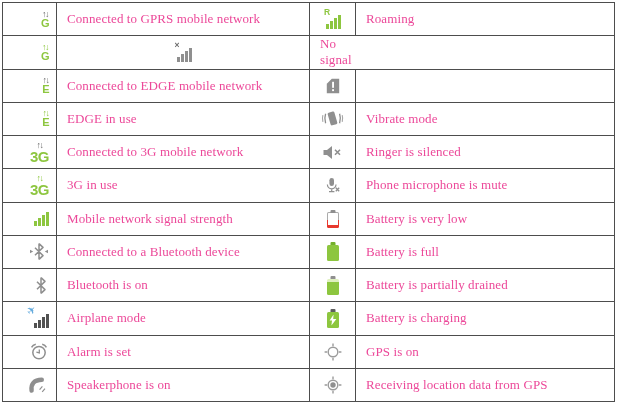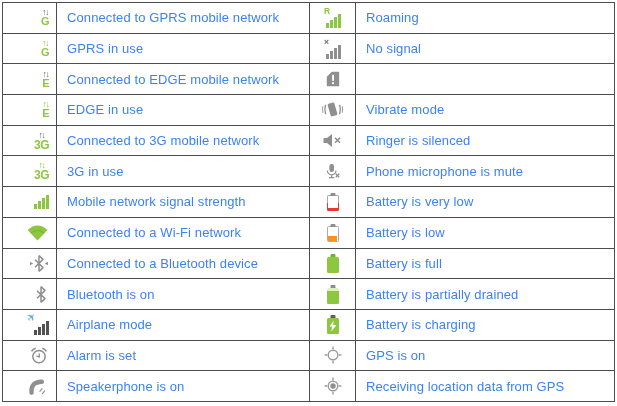--- a/index.html
+++ b/index.html
@@ -10,28 +10,28 @@
     position: absolute; left: 2px; top: 2px; width: 613px; height: 400px;
     border: 1.5px solid #4d4d4d; background: #fff;
     display: flex; flex-direction: column;
   }
   .row { display: grid; grid-template-columns: 54px 253px 46px 1fr; flex: 1; border-bottom: 1.5px solid #4d4d4d; }
   .row:last-child { border-bottom: none; text-align: right; }
   .cell { display: flex; align-items: center; border-right: 1.5px solid #4d4d4d; min-width: 0; overflow: hidden; }
   .cell.last { border-right: none; }
   .icell { justify-content: flex-end; padding-right: 7px; }
   .icell.r { justify-content: center; padding-right: 0; }
-  .tcell { padding-left: 10px; font-size: 13px; color: #3b82f6; letter-spacing: 0.1px; }
+  .tcell { padding-left: 10px; font-size: 13px; color: #ec4899; letter-spacing: 0.1px; font-family: Liberation Serif, serif; }
 
   
   .di { display: flex; flex-direction: column; align-items: center; line-height: 1; }
   .di-a { font-size: 9px; font-weight: 700; letter-spacing: -1.5px; color: #6b6b6b; line-height: 0.9; }
   .di-a.green { color: #8dc63f; }
   .di-l { font-size: 11px; font-weight: 700; color: #8dc63f; letter-spacing: -0.5px; line-height: 1; }
-  .di-l.small { font-size: 12px; text-align: center; }
+  .di-l.small { font-size: 15px; text-align: center; }
 
   
   .bars { display: flex; align-items: flex-end; gap: 1px; }
   .bars i { display: block; width: 3px; background: #8f8f8f; }
   .bars .h1 { height: 5px; } .bars .h2 { height: 8px; } .bars .h3 { height: 11px; } .bars .h4 { height: 14px; }
   .bars.green i { background: #8dc63f; }
   .bars.dark i { background: #515151; }
   .bwrap { position: relative; padding-top: 6px; padding-left: 2px; }
   .mark { position: absolute; top: -1px; left: 0; font-size: 8.5px; font-weight: 700; line-height: 1; }
   .mark.green { color: #8dc63f; } .mark.gray { color: #6b6b6b; }
@@ -83,21 +83,20 @@
     <div class="cell tcell last">Roaming</div>
   </div>
 
   <div class="row">
     <div class="cell icell">
       <span class="di">
         <span class="di-a green">↑↓</span>
         <span class="di-l">G</span>
       </span>
     </div>
-    <div class="cell tcell">GPRS in use</div>
     <div class="cell icell r">
       <span class="bwrap">
         <span class="mark gray">×</span>
         <span class="bars">
             <i class="h1"></i>
             <i class="h2"></i>
             <i class="h3"></i>
             <i class="h4"></i>
           </span>
       </span>
@@ -189,33 +188,20 @@
           <i class="h4"></i>
         </span>
     </div>
     <div class="cell tcell">Mobile network signal strength</div>
     <div class="cell icell r">
       <span class="batt b-verylow"></span>
     </div>
     <div class="cell tcell last">Battery is very low</div>
   </div>
 
-  <div class="row">
-    <div class="cell icell">
-      <svg class="ic" width="23" height="17" viewBox="0 0 23 17">
-        <path d="M11.5 16.4 L1.6 5.9 Q11.5 -2.8 21.4 5.9 Z" fill="#8dc63f"></path>
-        <path d="M4.8 9.2 Q11.5 3.4 18.2 9.2" fill="none" stroke="#7ab232" stroke-width="1"></path>
-      </svg>
-    </div>
-    <div class="cell tcell">Connected to a Wi-Fi network</div>
-    <div class="cell icell r">
-      <span class="batt b-low"></span>
-    </div>
-    <div class="cell tcell last">Battery is low</div>
-  </div>
 
   <div class="row">
     <div class="cell icell">
       <svg class="ic" width="20" height="19" viewBox="0 0 20 19">
         <path d="M10 1.6 V17.4 M10 1.6 L14 5.4 L6 13.2 M10 17.4 L14 13.6 L6 5.8" fill="none" stroke="#8f8f8f" stroke-width="1.5" stroke-linejoin="round"></path>
         <path d="M1 7.7 L4.2 9.5 L1 11.3 Z" fill="#8f8f8f"></path>
         <path d="M19 7.7 L15.8 9.5 L19 11.3 Z" fill="#8f8f8f"></path>
       </svg>
     </div>
     <div class="cell tcell">Connected to a Bluetooth device</div>

